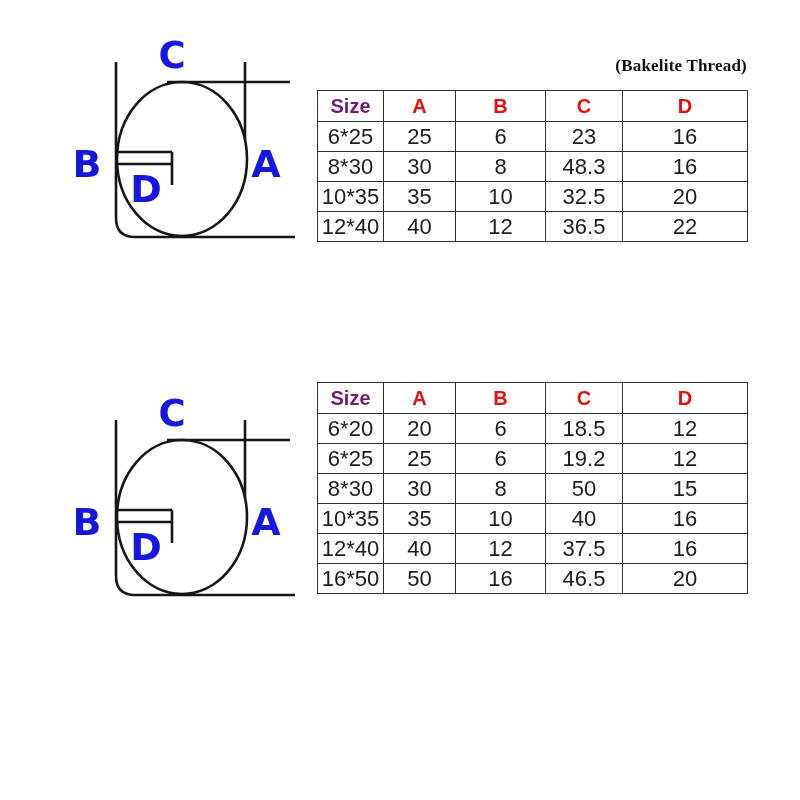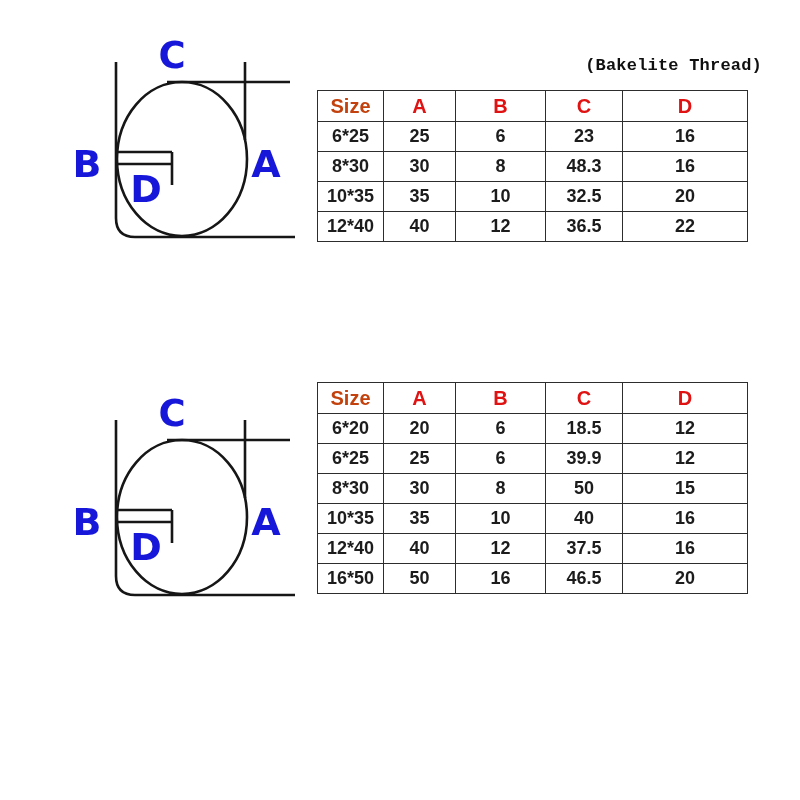--- a/index.html
+++ b/index.html
@@ -8,38 +8,38 @@
     font-family:"Liberation Sans",sans-serif;overflow:hidden;
   }
   svg.diagram{position:absolute;left:60px;width:250px;height:220px;}
   .dline{fill:none;stroke:#161616;stroke-width:2.6;stroke-linecap:butt;}
   .dlabel{
     font-family:"DejaVu Sans",sans-serif;font-weight:bold;
     font-size:38px;fill:#1717da;
   }
   .dlabel.small{font-size:37px;}
   .table-title{
-    position:absolute;right:38px;white-space:nowrap;
-    font-family:Liberation Mono, monospace;font-weight:bold;
+    position:absolute;right:53px;white-space:nowrap;
+    font-family:Liberation Serif, serif;font-weight:bold;
     font-size:17px;color:#101010;letter-spacing:.2px;
   }
   table.spec{
     position:absolute;left:317px;width:430px;
     border-collapse:collapse;table-layout:fixed;
     color:#1c1c1c;text-align:center;
   }
   .spec th,.spec td{
     border:1.5px solid #2d2d2d;padding:0;overflow:hidden;
     font-family:"Liberation Sans",sans-serif;
   }
   .spec thead th{
     height:30px;font-size:20px;font-weight:bold;color:#e01212;
   }
-  .spec thead th.size-hdr{color:#c2410c;}
-  .spec tbody td{height:29px;font-size:18px;font-weight:bold;}
+  .spec thead th.size-hdr{color:#701a75;}
+  .spec tbody td{height:29px;font-size:22px;font-weight:normal;}
 </style>
 </head>
 <body>
 
 <div class="canvas">
 
   <svg class="diagram" style="top:30px" viewBox="0 0 250 220">
     <path class="dline" d="M56,32 L56,188 Q56,207 75,207 L235,207"></path>
     <ellipse class="dline" cx="122" cy="129" rx="65" ry="77"></ellipse>
     <path class="dline" d="M107,52 L230,52"></path>
@@ -137,21 +137,21 @@
           <td>6*20</td>
           <td>20</td>
           <td>6</td>
           <td>18.5</td>
           <td>12</td>
         </tr>
         <tr>
           <td>6*25</td>
           <td>25</td>
           <td>6</td>
-          <td>39.9</td>
+          <td>19.2</td>
           <td>12</td>
         </tr>
         <tr>
           <td>8*30</td>
           <td>30</td>
           <td>8</td>
           <td>50</td>
           <td>15</td>
         </tr>
         <tr>

